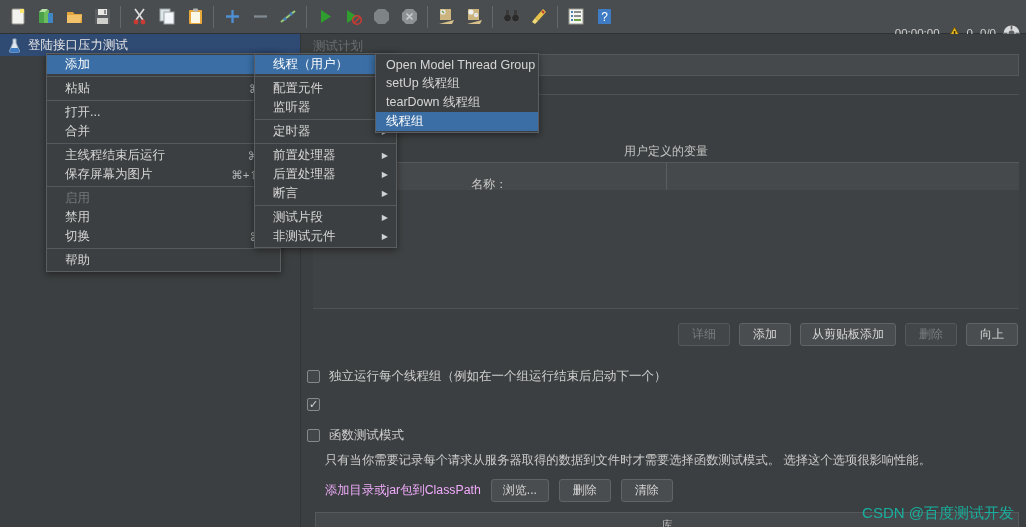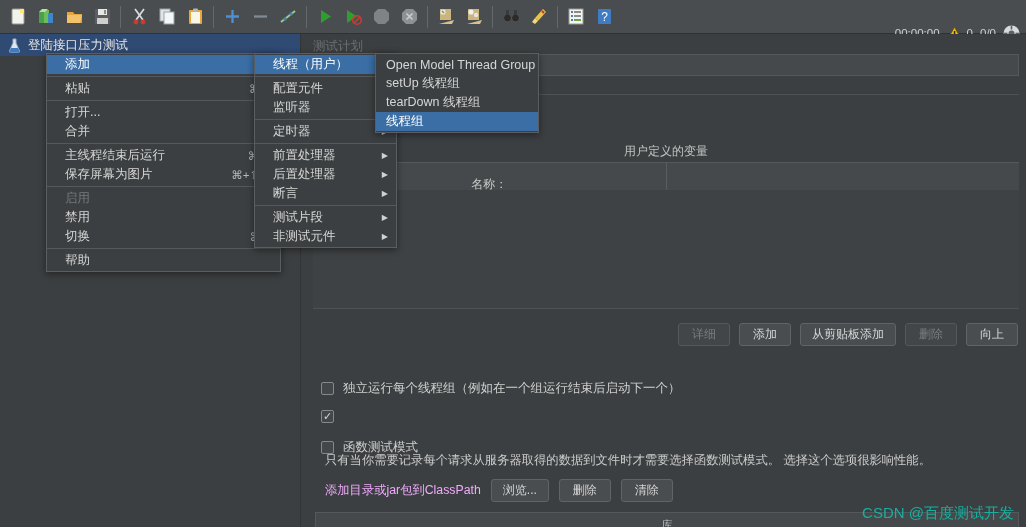--- a/index.html
+++ b/index.html
@@ -91,21 +91,21 @@
     position:absolute;right:8px;top:289px;display:flex;gap:9px;
   }
   .btn{
     min-width:52px;height:23px;padding:0 11px;
     background:#4a4d4f;border:1px solid #606466;border-radius:3px;
     color:#d6d6d6;font-size:12px;display:flex;align-items:center;justify-content:center;
     box-sizing:border-box;cursor:default;
   }
   .btn.disabled{color:#7a7e80;border-color:#555859;background:#434648;}
 
-  .chkrow{position:absolute;left:14px;display:flex;align-items:center;gap:9px;font-size:12.5px;color:#d0d0d0;margin-top:12px;}
+  .chkrow{position:absolute;left:0;display:flex;align-items:center;gap:9px;font-size:12.5px;color:#d0d0d0;}
   .chk{
     width:13px;height:13px;border:1px solid #86898b;background:#44474a;border-radius:2px;
     display:flex;align-items:center;justify-content:center;box-sizing:border-box;
     font-size:11px;color:#d8d8d8;line-height:1;
   }
   .desc{
     position:absolute;left:18px;top:418px;font-size:12.3px;color:#cccccc;white-space:nowrap;
   }
   .cprow{position:absolute;left:18px;top:445px;display:flex;align-items:center;gap:10px;}
   .cplabel{font-size:12.3px;color:#f0abfc;}

